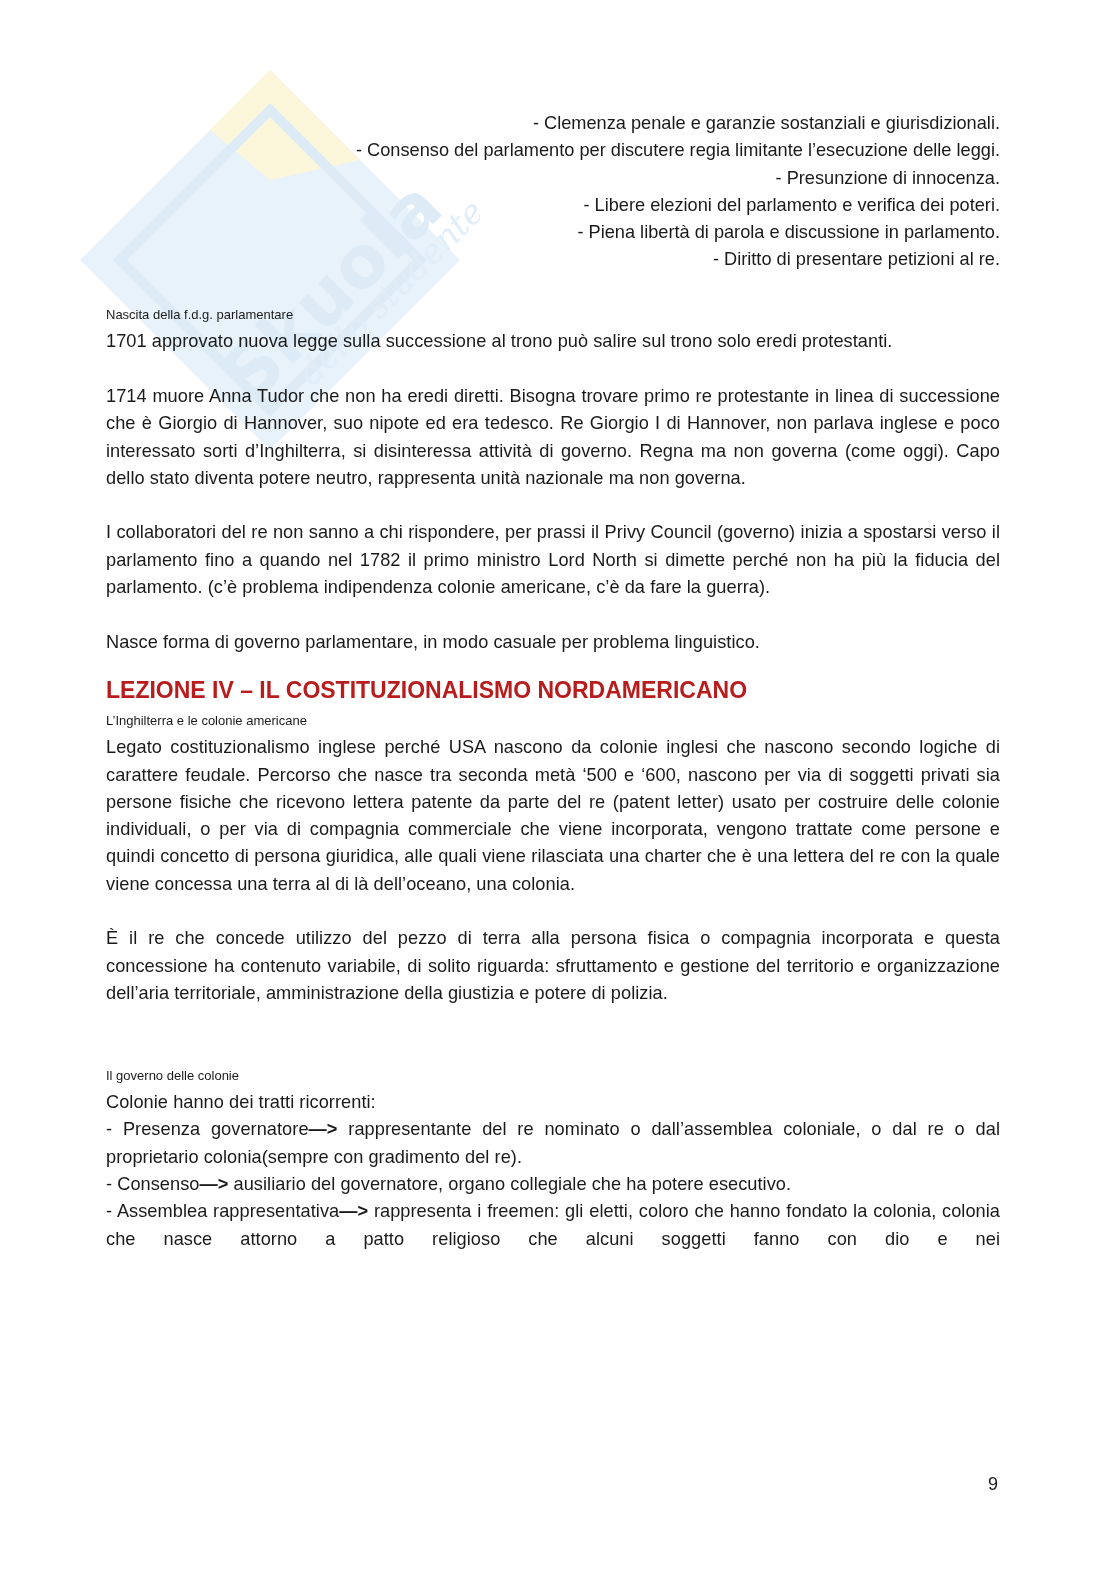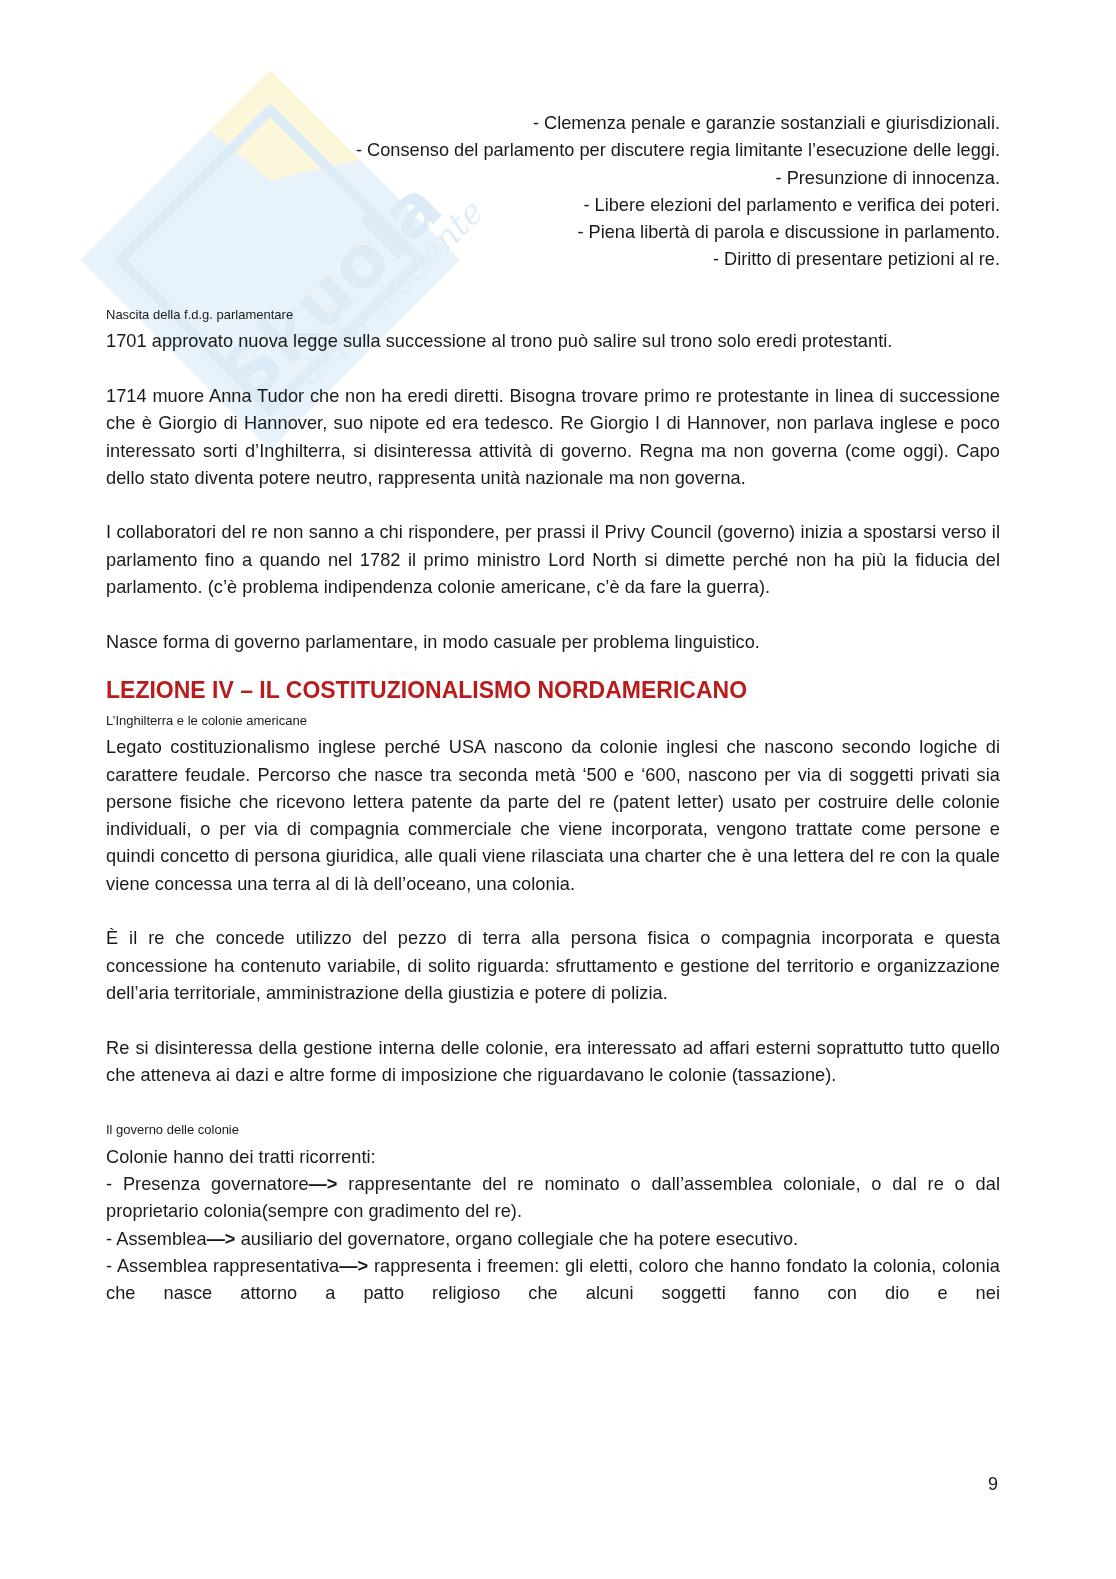--- a/index.html
+++ b/index.html
@@ -113,30 +113,29 @@
 
   <div style="height: 17px"></div>
 
   <h1 class="lesson-heading">LEZIONE IV – IL COSTITUZIONALISMO NORDAMERICANO</h1>
 
   <p class="bold">L’Inghilterra e le colonie americane</p>
   <p class="para">Legato costituzionalismo inglese perché USA nascono da colonie inglesi che nascono secondo logiche di carattere feudale. Percorso che nasce tra seconda metà ‘500 e ‘600, nascono per via di soggetti privati sia persone fisiche che ricevono lettera patente da parte del re (patent letter) usato per costruire delle colonie individuali, o per via di compagnia commerciale che viene incorporata, vengono trattate come persone e quindi concetto di persona giuridica, alle quali viene rilasciata una charter che è una lettera del re con la quale viene concessa una terra al di là dell’oceano, una colonia.</p>
   <div class="gap"></div>
   <p class="para">È il re che concede utilizzo del pezzo di terra alla persona fisica o compagnia incorporata e questa concessione ha contenuto variabile, di solito riguarda: sfruttamento e gestione del territorio e organizzazione dell’aria territoriale, amministrazione della giustizia e potere di polizia.</p>
   <div class="gap"></div>
-  <p class="para">Re si disinteressa della gestione interna delle colonie, era interessato ad affari esterni soprattutto tutto quello che atteneva ai dazi e altre forme di imposizione che riguardavano le colonie (tassazione).</p>
   <div class="gap"></div>
 
   <p class="bold">Il governo delle colonie</p>
   <p class="para">Colonie hanno dei tratti ricorrenti:</p>
 
   <p class="para">
     <span>- Presenza governatore</span><span class="arrow">—&gt;</span><span> rappresentante del re nominato o dall’assemblea coloniale, o dal re o dal proprietario colonia(sempre con gradimento del re).</span>
   </p>
   <p class="para">
-    <span>- Assemblea</span><span class="arrow">—&gt;</span><span> ausiliario del governatore, organo collegiale che ha potere esecutivo.</span>
+    <span>- Consenso</span><span class="arrow">—&gt;</span><span> ausiliario del governatore, organo collegiale che ha potere esecutivo.</span>
   </p>
   <p class="para" style="text-align-last: justify;">
     <span>- Assemblea rappresentativa</span><span class="arrow">—&gt;</span><span> rappresenta i freemen: gli eletti, coloro che hanno fondato la colonia, colonia che nasce attorno a patto religioso che alcuni soggetti fanno con dio e nei</span>
   </p>
 </div>
 
 <div class="page-number">9</div>
 
 </body></html>

